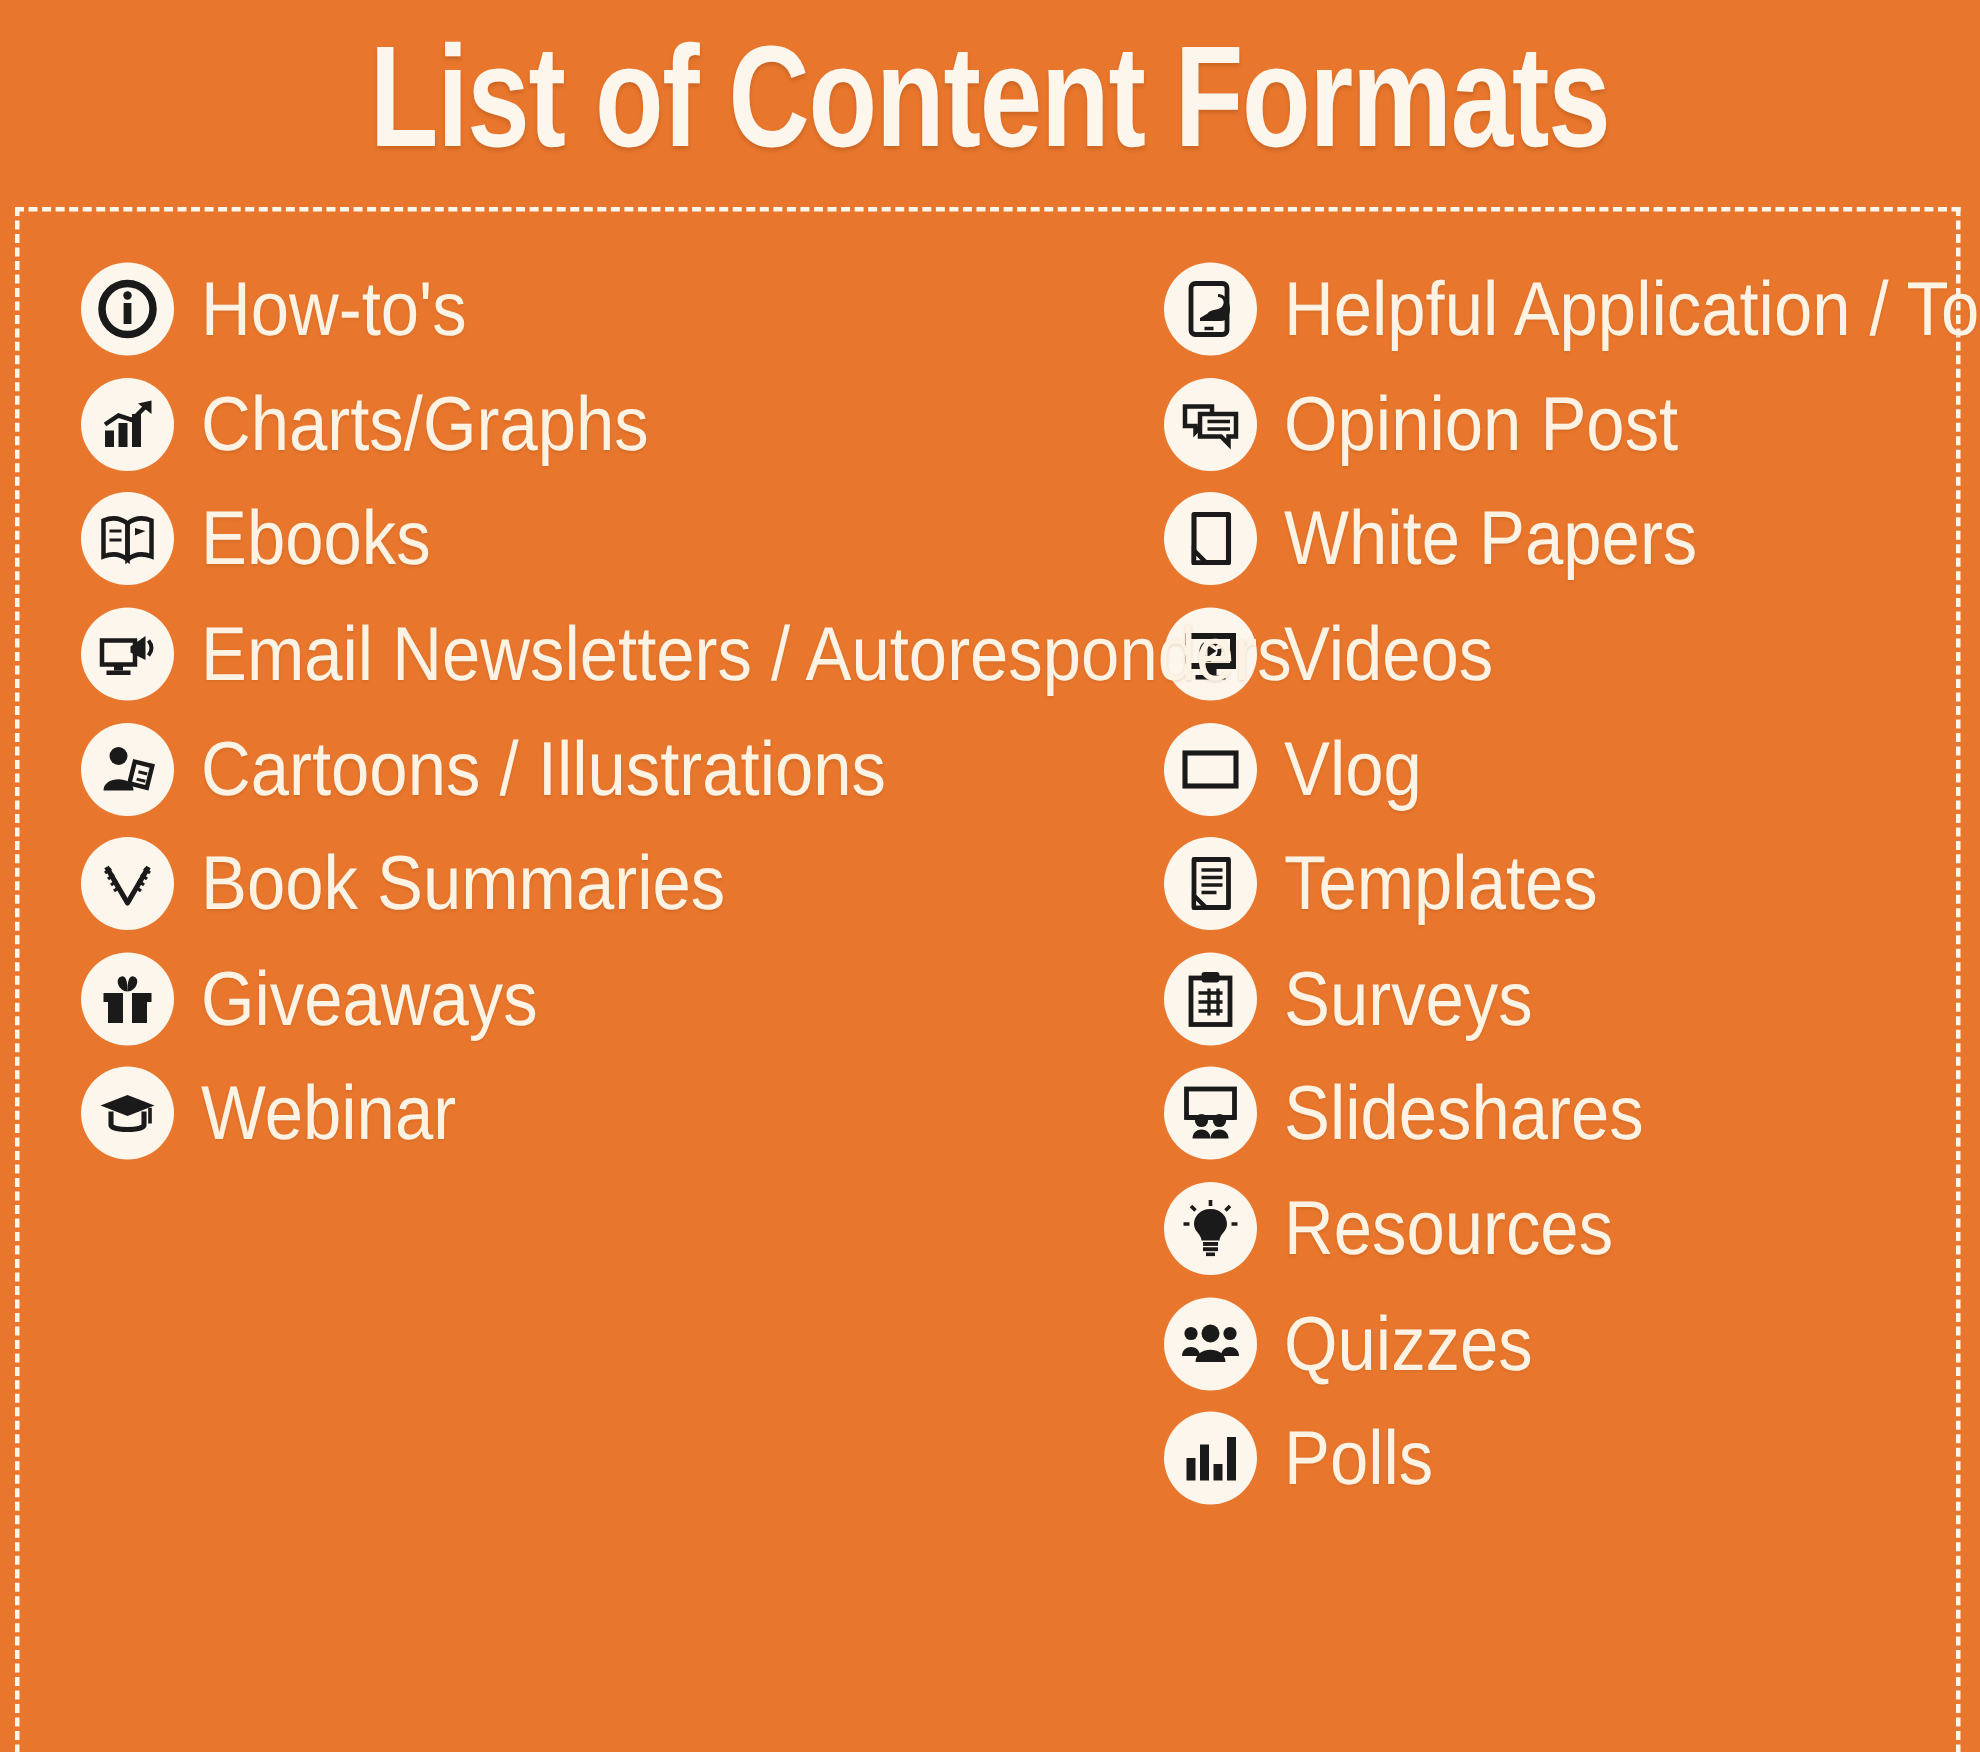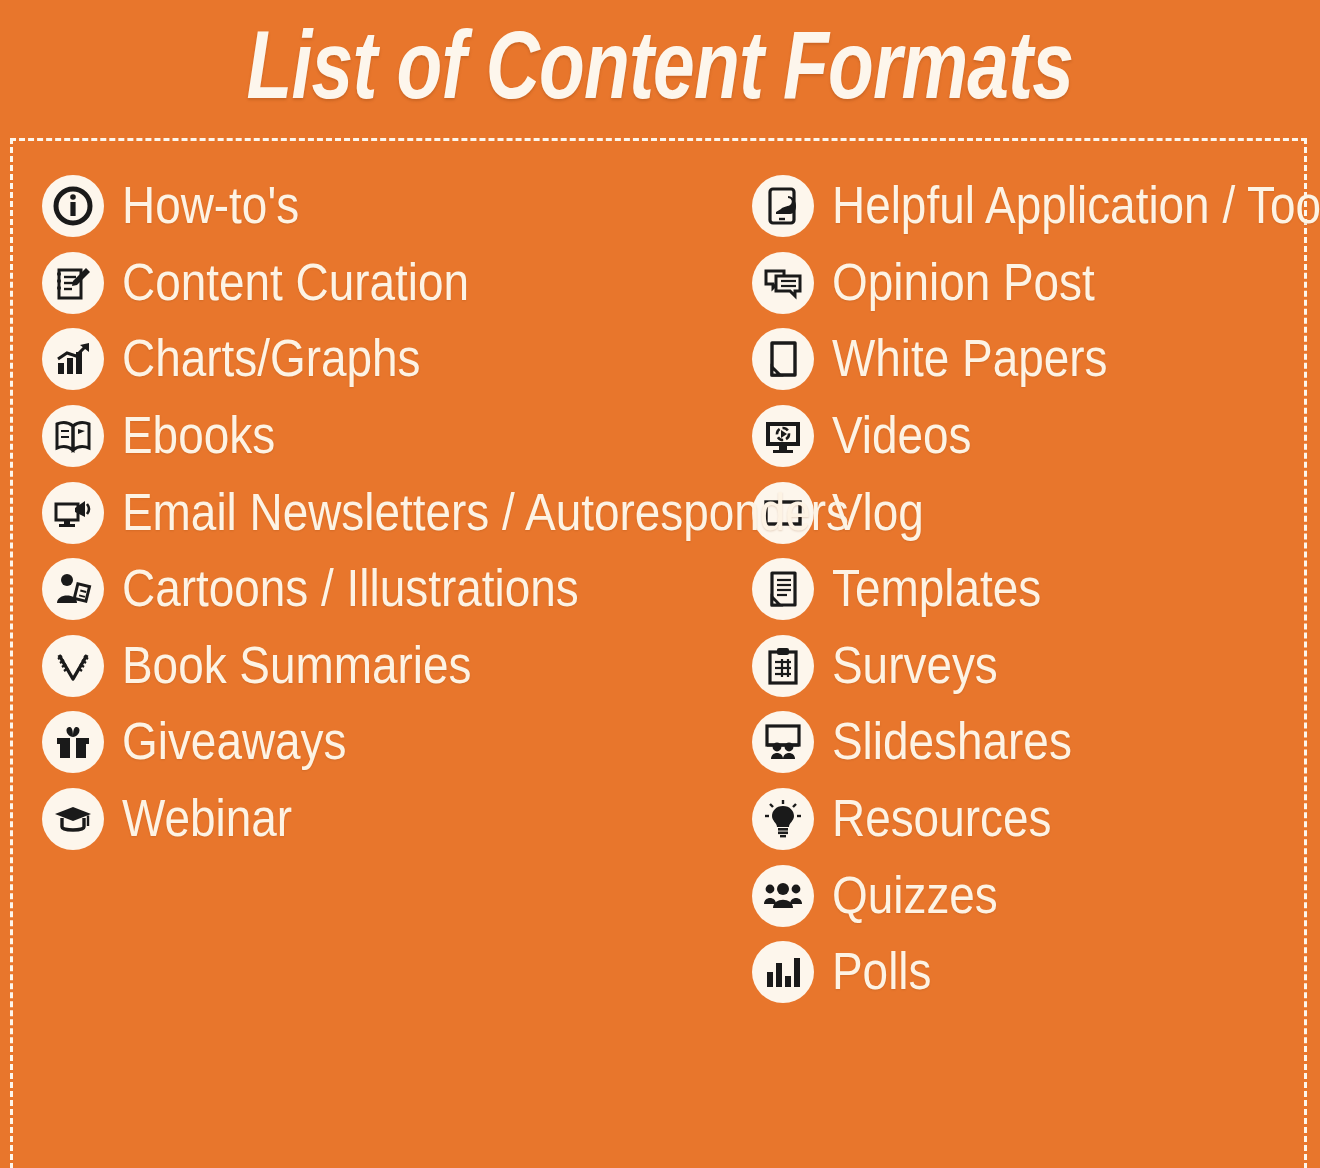--- a/index.html
+++ b/index.html
@@ -25,21 +25,20 @@
   
   .title-bar {
     position: absolute;
     top: 0;
     left: 0;
     width: 1320px;
     height: 130px;
     display: flex;
     align-items: center;
     justify-content: center;
-    font-style: italic;
   }
   .title-text {
     color: #fdf6ec;
     font-family: "Liberation Sans Narrow", "Liberation Sans", sans-serif;
     font-weight: 700;
     font-size: 96px;
     line-height: 96px;
     letter-spacing: -1px;
     transform: scaleX(0.78);
     transform-origin: center center;
@@ -64,20 +63,21 @@
   .columns {
     position: absolute;
     left: 0;
     top: 168px;
     width: 1320px;
     display: flex;
   }
   .column {
     display: flex;
     flex-direction: column;
+    margin-left: 12px;
   }
   .column.left  { width: 740px; padding-left: 42px; box-sizing: border-box; }
   .column.right { width: 560px; padding-left: 12px; box-sizing: border-box; }
 
   
   .fmt-row {
     display: flex;
     align-items: center;
     height: 76.6px;
   }
@@ -128,35 +128,20 @@
               <circle cx="20" cy="20" r="17" fill="none" stroke="#1a1a1a" stroke-width="5"></circle>
               <circle cx="20" cy="11" r="2.8" fill="#1a1a1a"></circle>
               <rect x="17.4" y="16" width="5.2" height="14" fill="#1a1a1a"></rect>
             </svg>
           </div>
           <div class="fmt-label">How-to's</div>
         </div>
         <div class="fmt-row">
           <div class="icon-badge">
             <svg viewBox="0 0 40 40">
-              <rect x="6" y="7" width="22" height="28" fill="none" stroke="#1a1a1a" stroke-width="3"></rect>
-              <line x1="11" y1="14" x2="23" y2="14" stroke="#1a1a1a" stroke-width="2.4"></line>
-              <line x1="11" y1="20" x2="23" y2="20" stroke="#1a1a1a" stroke-width="2.4"></line>
-              <line x1="11" y1="26" x2="19" y2="26" stroke="#1a1a1a" stroke-width="2.4"></line>
-              <circle cx="6" cy="11" r="2" fill="#1a1a1a"></circle>
-              <circle cx="6" cy="18" r="2" fill="#1a1a1a"></circle>
-              <circle cx="6" cy="25" r="2" fill="#1a1a1a"></circle>
-              <path d="M33 5 L37 9 L24 22 L19 23 L20 18 Z" fill="#1a1a1a"></path>
-            </svg>
-          </div>
-          <div class="fmt-label">Content Curation</div>
-        </div>
-        <div class="fmt-row">
-          <div class="icon-badge">
-            <svg viewBox="0 0 40 40">
               <rect x="5" y="24" width="6" height="11" fill="#1a1a1a"></rect>
               <rect x="14" y="19" width="6" height="16" fill="#1a1a1a"></rect>
               <rect x="23" y="13" width="6" height="22" fill="#1a1a1a"></rect>
               <polyline points="5,20 14,14 23,17 34,6" fill="none" stroke="#1a1a1a" stroke-width="3"></polyline>
               <polygon points="36,4 36,13 27,6" fill="#1a1a1a"></polygon>
             </svg>
           </div>
           <div class="fmt-label">Charts/Graphs</div>
         </div>
         <div class="fmt-row">

